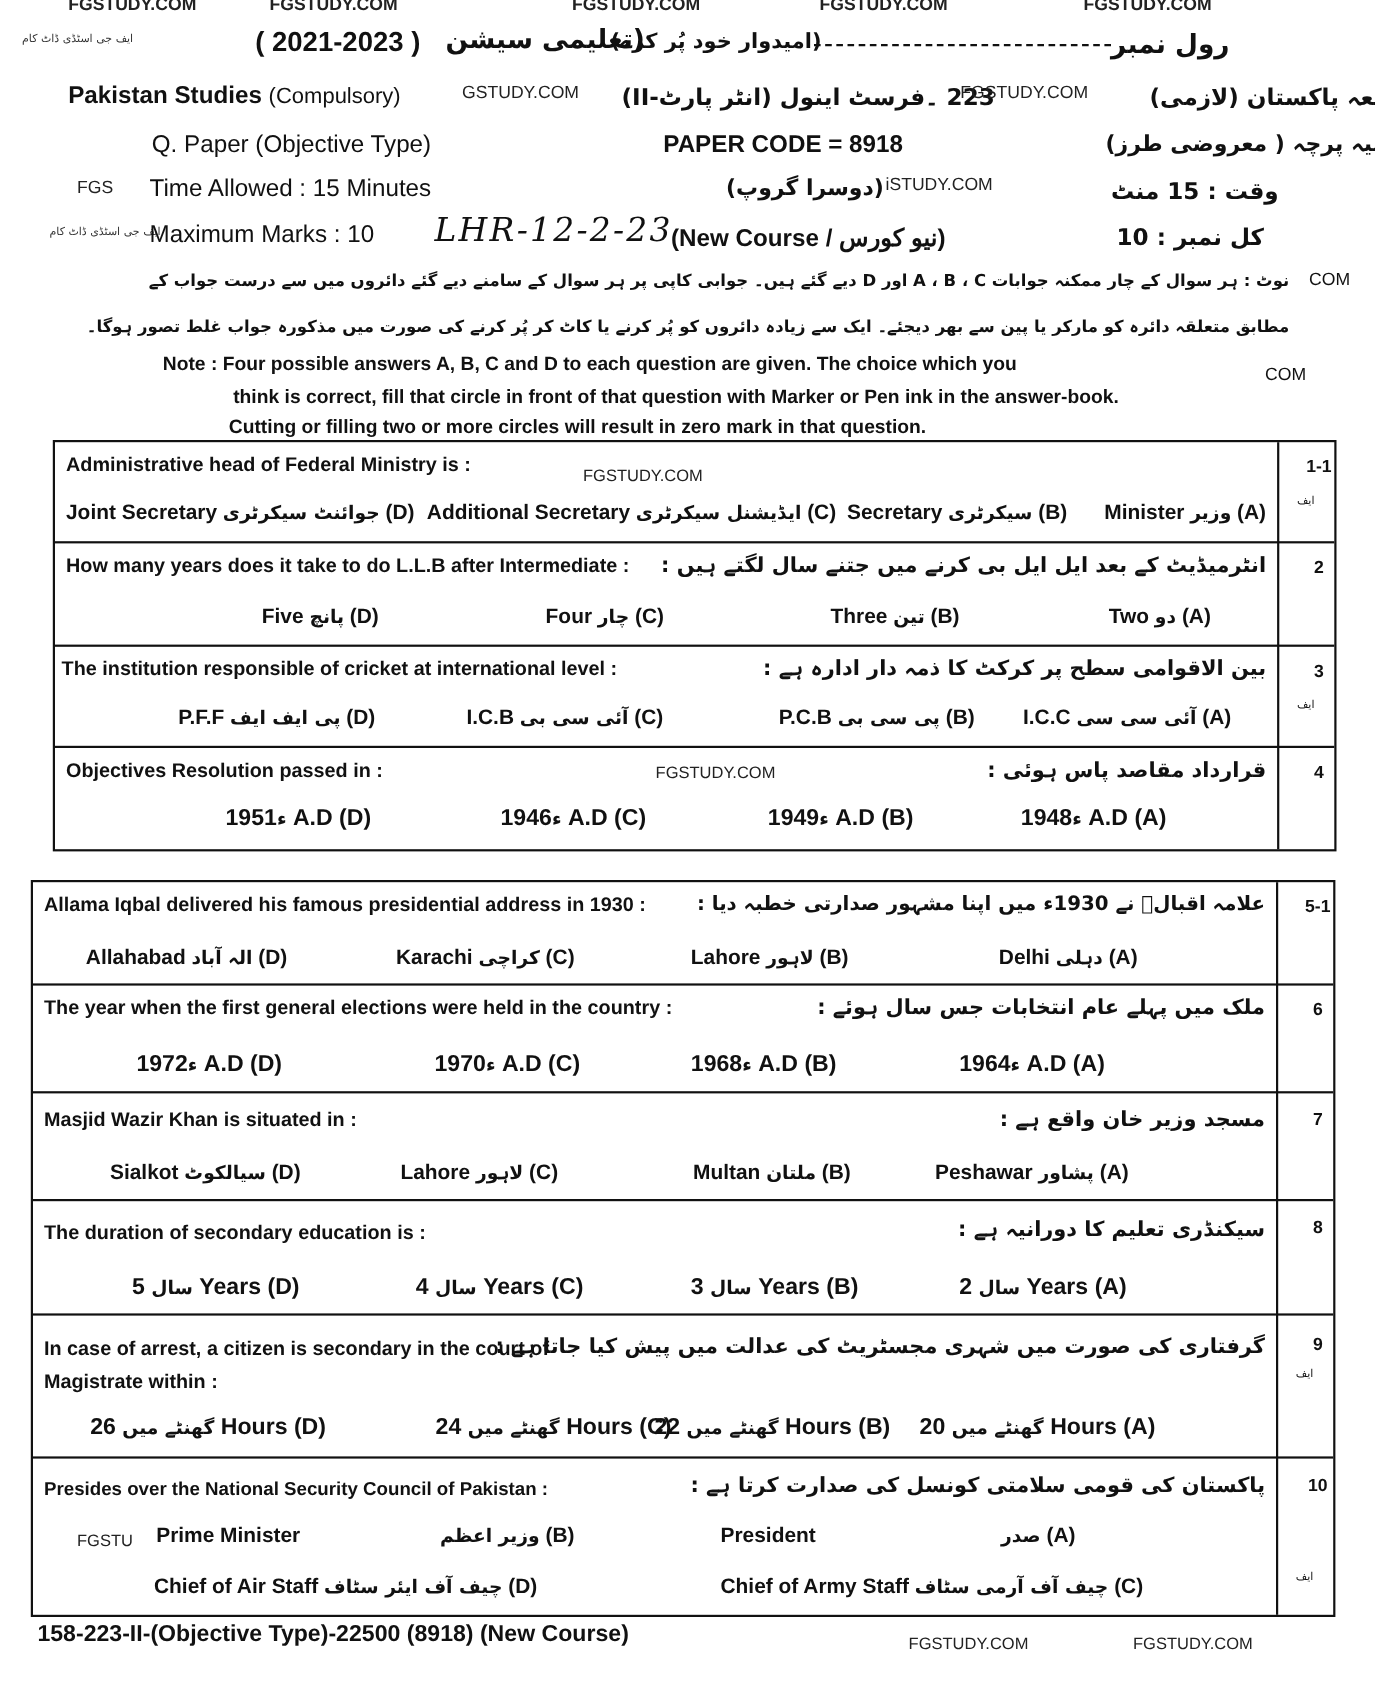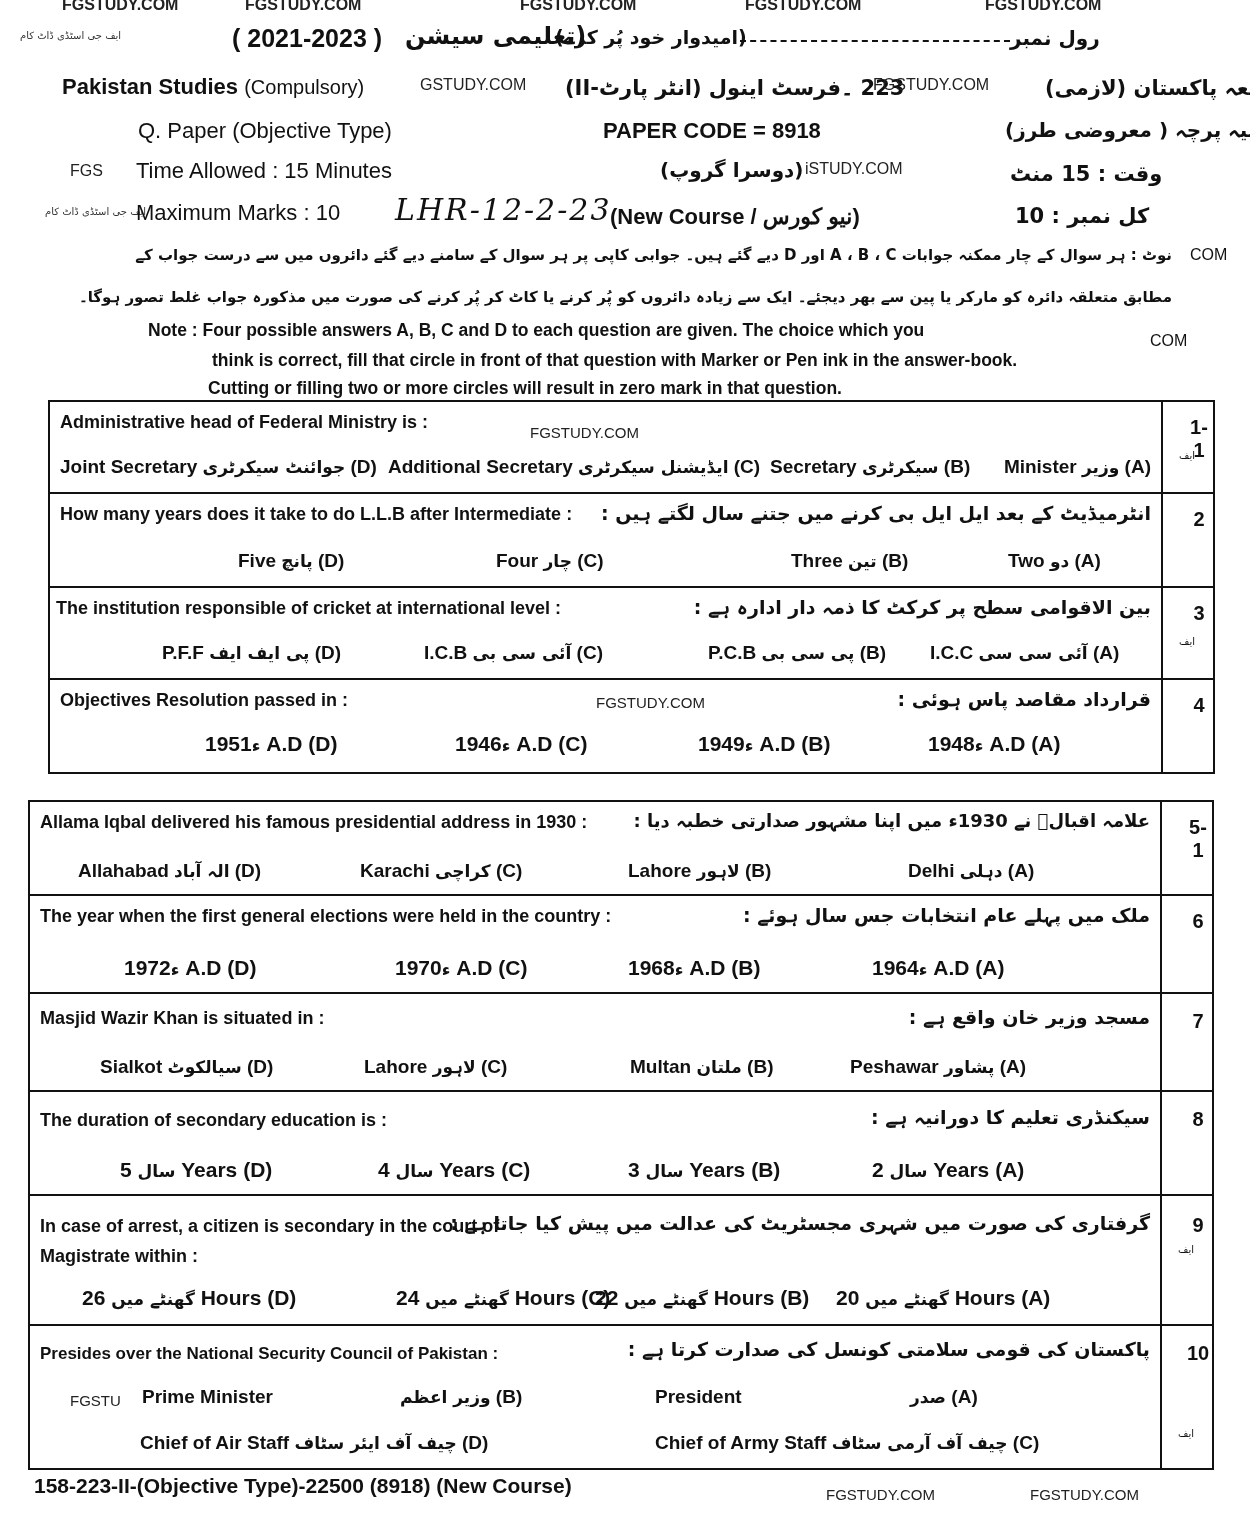--- a/index.html
+++ b/index.html
@@ -11,21 +11,21 @@
   .ur-sm { font-family: "DejaVu Sans", sans-serif; font-size: 10px; color: #333; direction: rtl; }
   .b { font-weight: bold; }
   .hdr-lbl { font-size: 22px; }
   .hand { font-family: "DejaVu Serif", serif; font-style: italic; font-size: 30px; color: #111; letter-spacing: 2px; }
 
   
   .block { position: absolute; border: 2.5px solid #111; }
   .row { position: absolute; left: 0; right: 0; border-bottom: 2px solid #111; }
   .row:last-child { border-bottom: none; }
   .num-col { position: absolute; top: 0; bottom: 0; width: 52px; border-left: 2px solid #111; right: 0; }
-  .qnum { position: absolute; right: 0; width: 28px; text-align: center; font-size: 20px; font-weight: 600; top: 14px; }
+  .qnum { position: absolute; right: 0; width: 28px; text-align: center; font-size: 16px; font-weight: 600; top: 14px; }
   .qsub { position: absolute; right: 0; width: 52px; text-align: center; font-size: 10px; top: 48px; font-family: "DejaVu Sans", sans-serif; }
   .qen { position: absolute; left: 10px; top: 10px; font-size: 18px; font-weight: 600; }
   .qur { position: absolute; right: 62px; top: 8px; font-size: 19px; font-weight: 600; }
   .opt { position: absolute; font-size: 19px; font-weight: 600; }
   .opt .u { font-family: "DejaVu Sans", sans-serif; font-size: 17px; }
   .note-en { font-size: 17.5px; font-weight: 600; }
 </style>
 </head>
 <body>
 
@@ -33,21 +33,21 @@
 <div class="abs wm" style="left:245px;top:-4px;">FGSTUDY.COM</div>
 <div class="abs wm" style="left:520px;top:-4px;">FGSTUDY.COM</div>
 <div class="abs wm" style="left:745px;top:-4px;">FGSTUDY.COM</div>
 <div class="abs wm" style="left:985px;top:-4px;">FGSTUDY.COM</div>
 
 <div class="abs ur-sm" style="left:20px;top:30px;">ایف جی اسٹڈی ڈاٹ کام</div>
 <div class="abs b" style="left:232px;top:24px;font-size:25px;">( 2021-2023 )</div>
 <div class="abs ur b" style="left:405px;top:22px;font-size:24px;">(تعلیمی سیشن</div>
 <div class="abs ur b" style="left:555px;top:26px;font-size:19px;">(امیدوار خود پُر کرے)</div>
 <div class="abs" style="left:740px;top:40px;width:270px;border-bottom:2px dashed #111;"></div>
-<div class="abs ur b" style="left:1010px;top:26px;font-size:20px;">رول نمبر</div>
+<div class="abs ur b" style="left:1010px;top:26px;font-size:24px;">رول نمبر</div>
 
 <div class="abs" style="left:62px;top:74px;font-size:22px;">
   <span class="b">Pakistan Studies</span>
   <span style="font-size:20px;">(Compulsory)</span>
 </div>
 <div class="abs wm" style="left:420px;top:76px;font-weight:normal;">GSTUDY.COM</div>
 <div class="abs ur b" style="left:565px;top:76px;font-size:21px;">223 ۔فرسٹ اینول (انٹر پارٹ-II)</div>
 <div class="abs wm" style="left:873px;top:76px;font-weight:normal;">FGSTUDY.COM</div>
 <div class="abs ur b" style="left:1045px;top:76px;font-size:21px;">مطالعہ پاکستان (لازمی)</div>
 
@@ -87,21 +87,21 @@
     <div class="opt" style="left:720px;top:54px;"><span>Secretary</span> <span class="u">سیکرٹری</span> <span>(B)</span></div>
     <div class="opt" style="left:338px;top:54px;"><span>Additional Secretary</span> <span class="u">ایڈیشنل سیکرٹری</span> <span>(C)</span></div>
     <div class="opt" style="left:10px;top:54px;"><span>Joint Secretary</span> <span class="u">جوائنٹ سیکرٹری</span> <span>(D)</span></div>
   </div>
 
   <div class="row" style="top:92px;height:94px;">
     <div class="qnum">2</div>
     <div class="qen">How many years does it take to do L.L.B after Intermediate :</div>
     <div class="qur ur">انٹرمیڈیٹ کے بعد ایل ایل بی کرنے میں جتنے سال لگتے ہیں :</div>
     <div class="opt" style="left:958px;top:56px;"><span>Two</span> <span class="u">دو</span> <span>(A)</span></div>
-    <div class="opt" style="left:705px;top:56px;margin-left:36px;"><span>Three</span> <span class="u">تین</span> <span>(B)</span></div>
+    <div class="opt" style="left:705px;top:56px;"><span>Three</span> <span class="u">تین</span> <span>(B)</span></div>
     <div class="opt" style="left:446px;top:56px;"><span>Four</span> <span class="u">چار</span> <span>(C)</span></div>
     <div class="opt" style="left:188px;top:56px;"><span>Five</span> <span class="u">پانچ</span> <span>(D)</span></div>
   </div>
 
   <div class="row" style="top:186px;height:92px;">
     <div class="qnum">3</div>
     <div class="qsub">ایف</div>
     <div class="qen" style="left:6px;">The institution responsible of cricket at international level :</div>
     <div class="qur ur">بین الاقوامی سطح پر کرکٹ کا ذمہ دار ادارہ ہے :</div>
     <div class="opt" style="left:880px;top:54px;"><span>I.C.C</span> <span class="u">آئی سی سی</span> <span>(A)</span></div>

